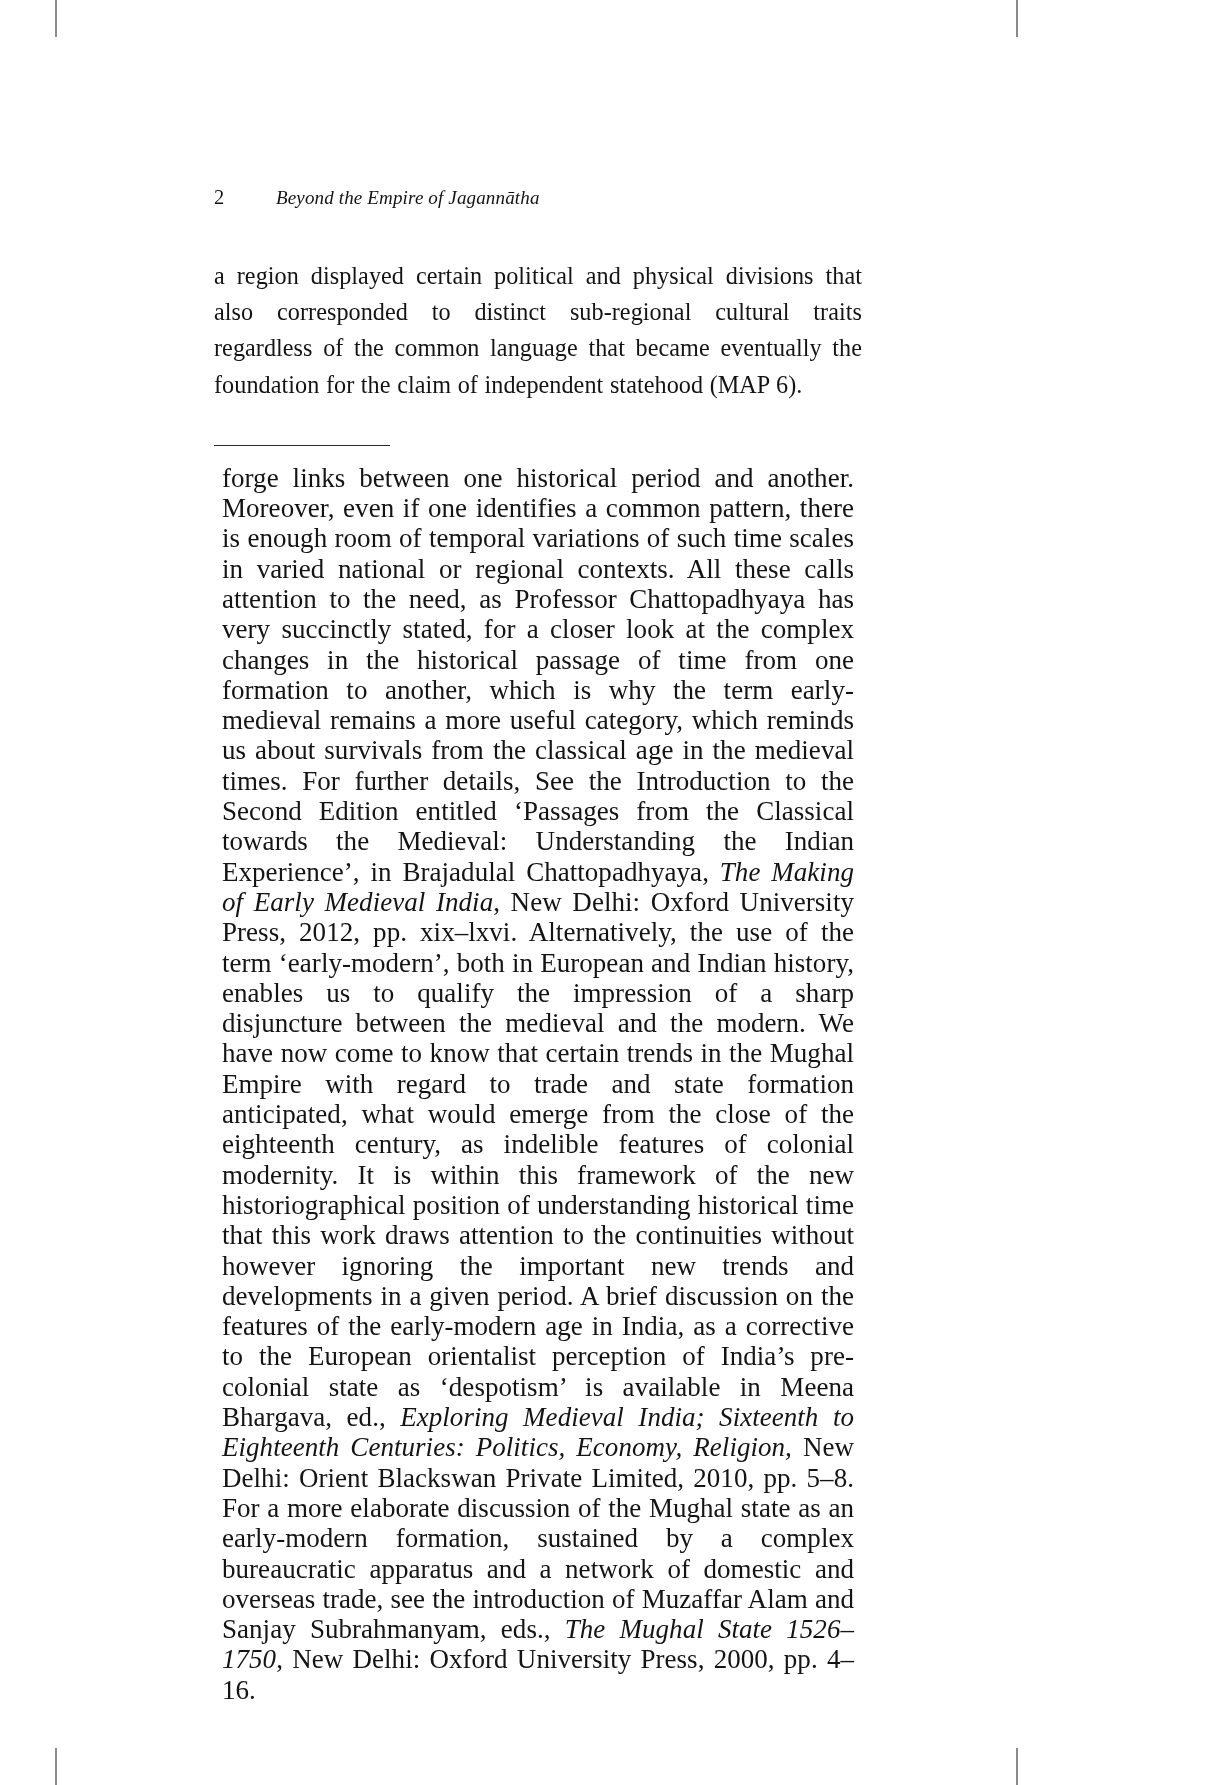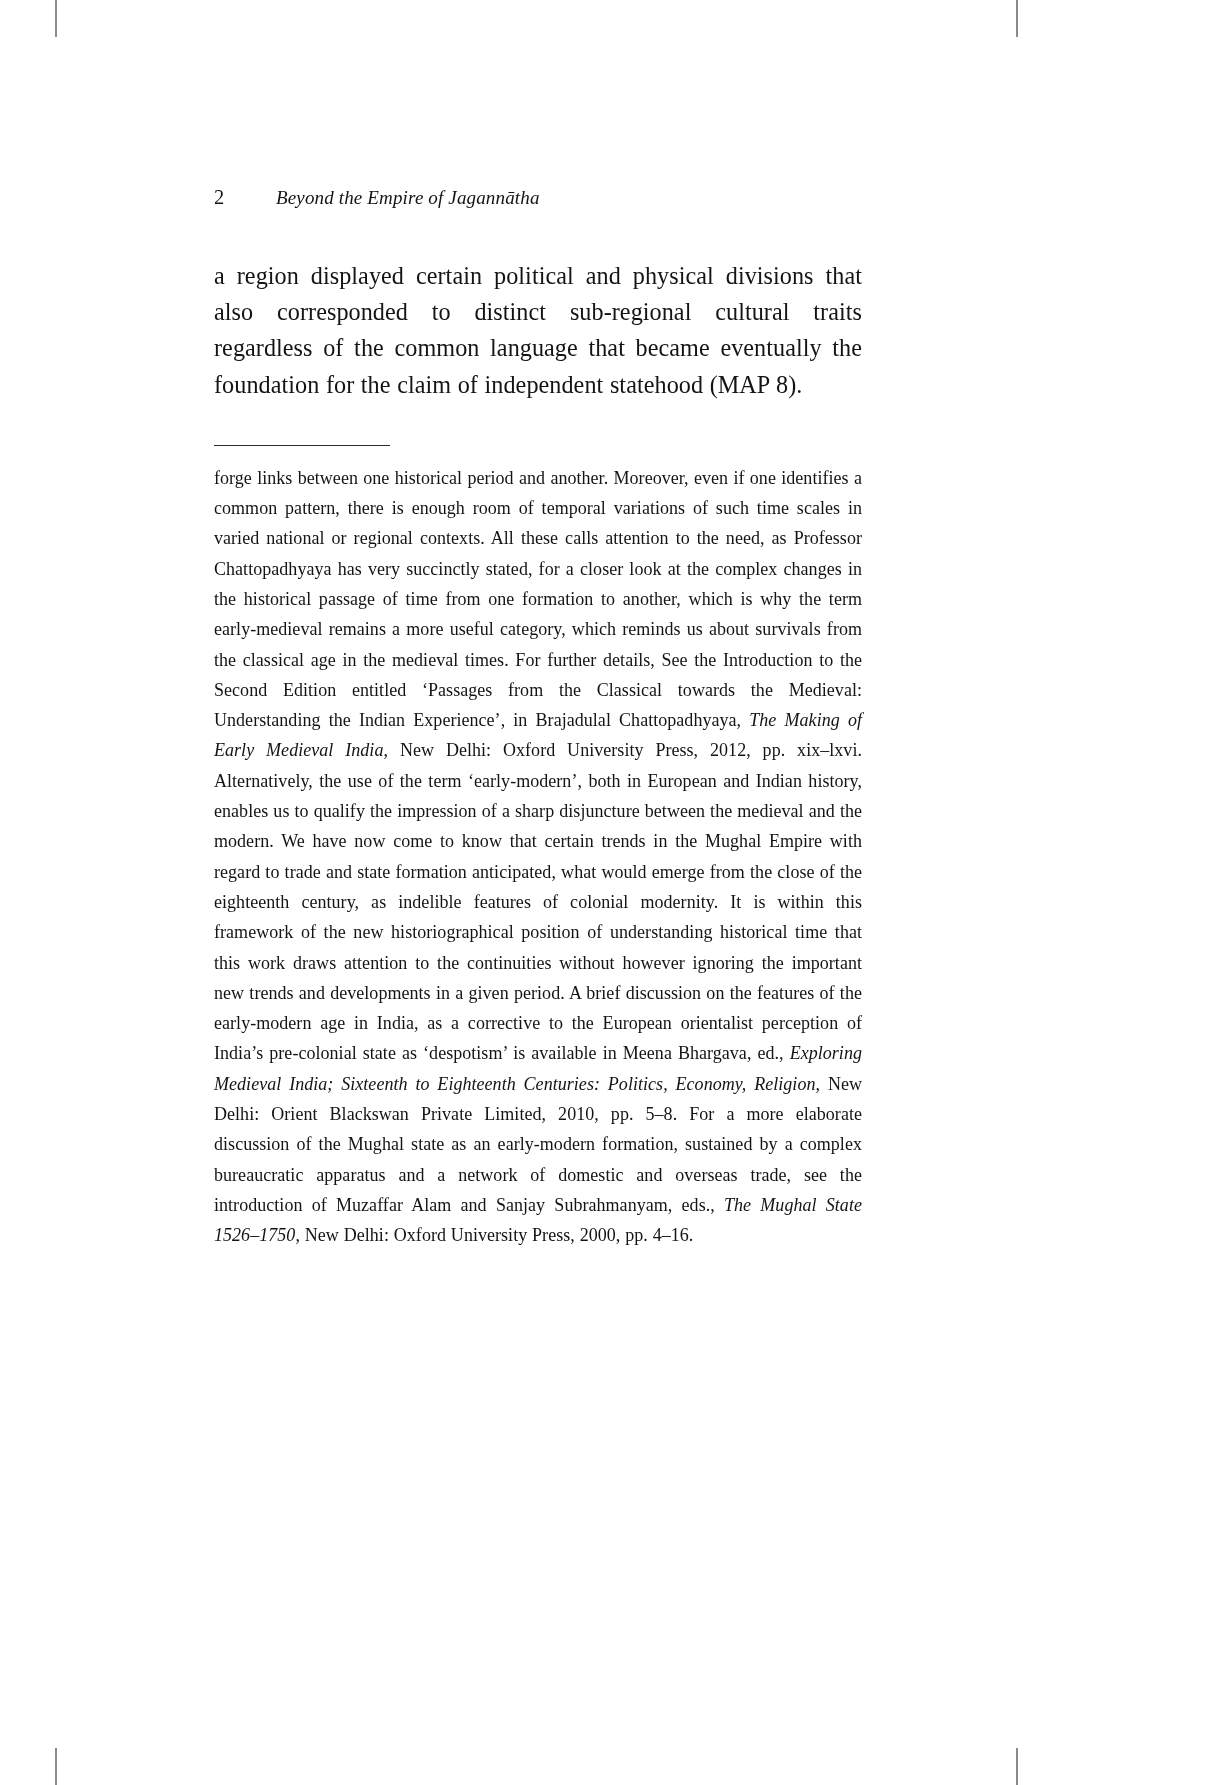--- a/index.html
+++ b/index.html
@@ -69,25 +69,25 @@
     margin-bottom: 16px;
     height: 2px;
   }
   .fn-rule {
     width: 176px;
     height: 1.6px;
     background: #2c2c2c;
   }
 
   .footnote {
-    font-size: 18px;
+    font-size: 27px;
     line-height: 30.3px;
     text-align: justify;
     text-justify: inter-word;
-    margin: 0;
+    margin: 8px;
     letter-spacing: 0.04px;
     word-spacing: 0.3px;
   }
   .footnote i, .body-para i { font-style: italic; }
 </style>
 </head>
 <body>
 
 <div class="page" style="background: rgb(255, 255, 255); color: rgb(20, 20, 20);">
 
@@ -96,21 +96,21 @@
   <div class="crop crop-bl-v" style="background: rgb(138, 138, 138);"></div>
   <div class="crop crop-br-v" style="background: rgb(138, 138, 138);"></div>
 
   <div class="content">
 
     <div class="running-head">
       <span class="folio">2</span>
       <span class="head-title">Beyond the Empire of Jagannātha</span>
     </div>
 
-    <p class="body-para">a region displayed certain political and physical divisions that also corresponded to distinct sub-regional cultural traits regardless of the common language that became eventually the foundation for the claim of independent statehood (MAP 8).</p>
+    <p class="body-para">a region displayed certain political and physical divisions that also corresponded to distinct sub-regional cultural traits regardless of the common language that became eventually the foundation for the claim of independent statehood (MAP 6).</p>
 
     <div class="fn-rule-wrap">
       <div class="fn-rule" style="background: rgb(44, 44, 44);"></div>
     </div>
 
     <p class="footnote"><span>forge links between one historical period and another. Moreover, even if one identifies a common pattern, there is enough room of temporal variations of such time scales in varied national or regional contexts. All these calls attention to the need, as Professor Chattopadhyaya has very succinctly stated, for a closer look at the complex changes in the historical passage of time from one formation to another, which is why the term early-medieval remains a more useful category, which reminds us about survivals from the classical age in the medieval times. For further details, See the Introduction to the Second Edition entitled ‘Passages from the Classical towards the Medieval: Understanding the Indian Experience’, in Brajadulal Chattopadhyaya, </span><i>The Making of Early Medieval India</i><span>, New Delhi: Oxford University Press, 2012, pp. xix–lxvi. Alternatively, the use of the term ‘early-modern’, both in European and Indian history, enables us to qualify the impression of a sharp disjuncture between the medieval and the modern. We have now come to know that certain trends in the Mughal Empire with regard to trade and state formation anticipated, what would emerge from the close of the eighteenth century, as indelible features of colonial modernity. It is within this framework of the new historiographical position of understanding historical time that this work draws attention to the continuities without however ignoring the important new trends and developments in a given period. A brief discussion on the features of the early-modern age in India, as a corrective to the European orientalist perception of India’s pre-colonial state as ‘despotism’ is available in Meena Bhargava, ed., </span><i>Exploring Medieval India; Sixteenth to Eighteenth Centuries: Politics, Economy, Religion,</i><span> New Delhi: Orient Blackswan Private Limited, 2010, pp. 5–8. For a more elaborate discussion of the Mughal state as an early-modern formation, sustained by a complex bureaucratic apparatus and a network of domestic and overseas trade, see the introduction of Muzaffar Alam and Sanjay Subrahmanyam, eds., </span><i>The Mughal State 1526–1750</i><span>, New Delhi: Oxford University Press, 2000, pp. 4–16.</span></p>
 
   </div>
 </div>
 

